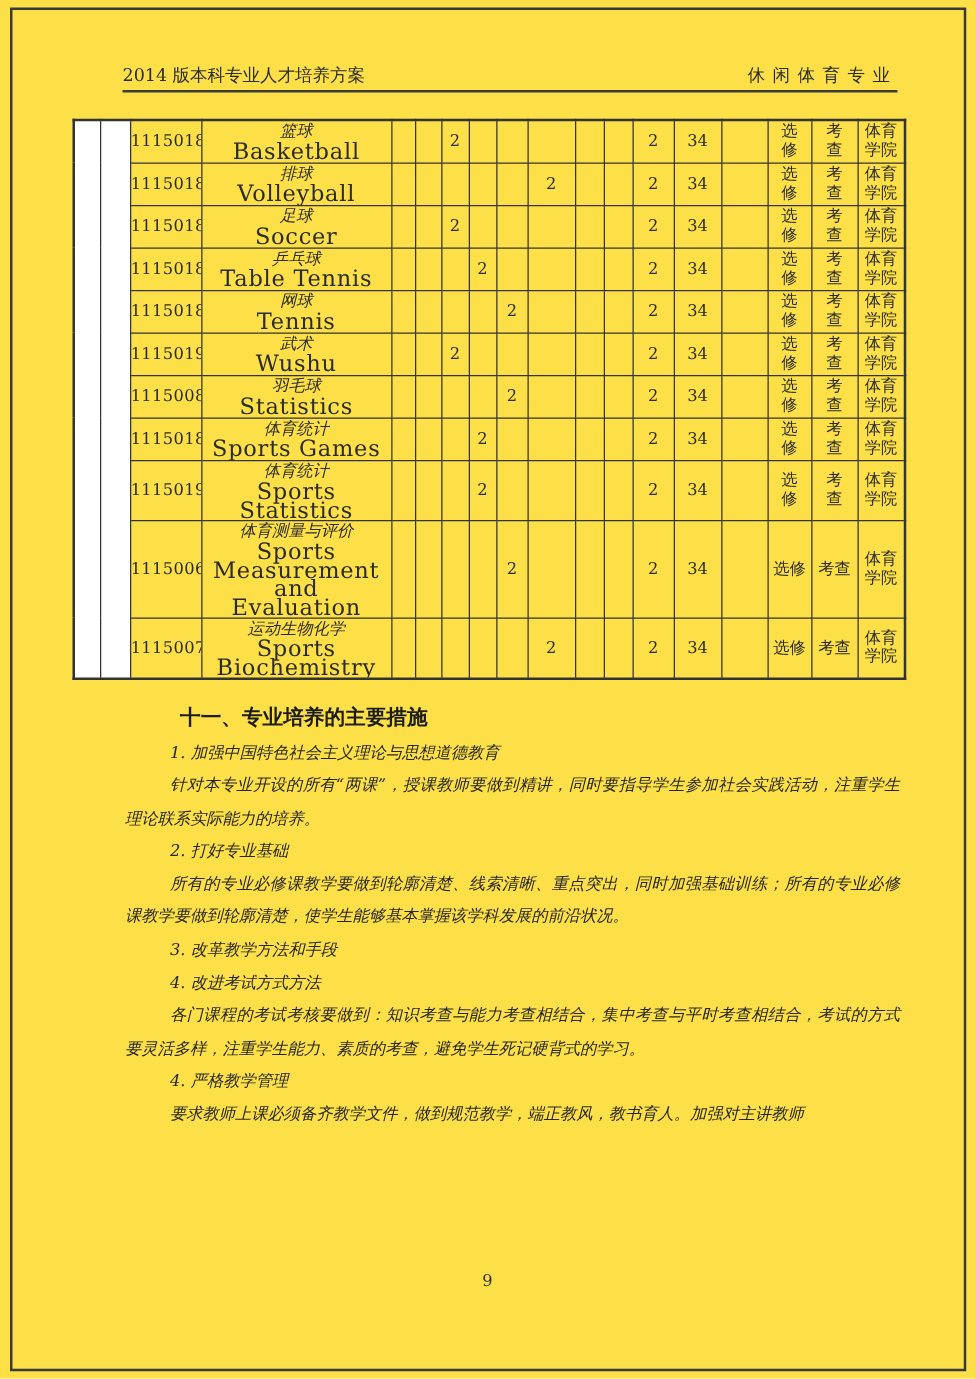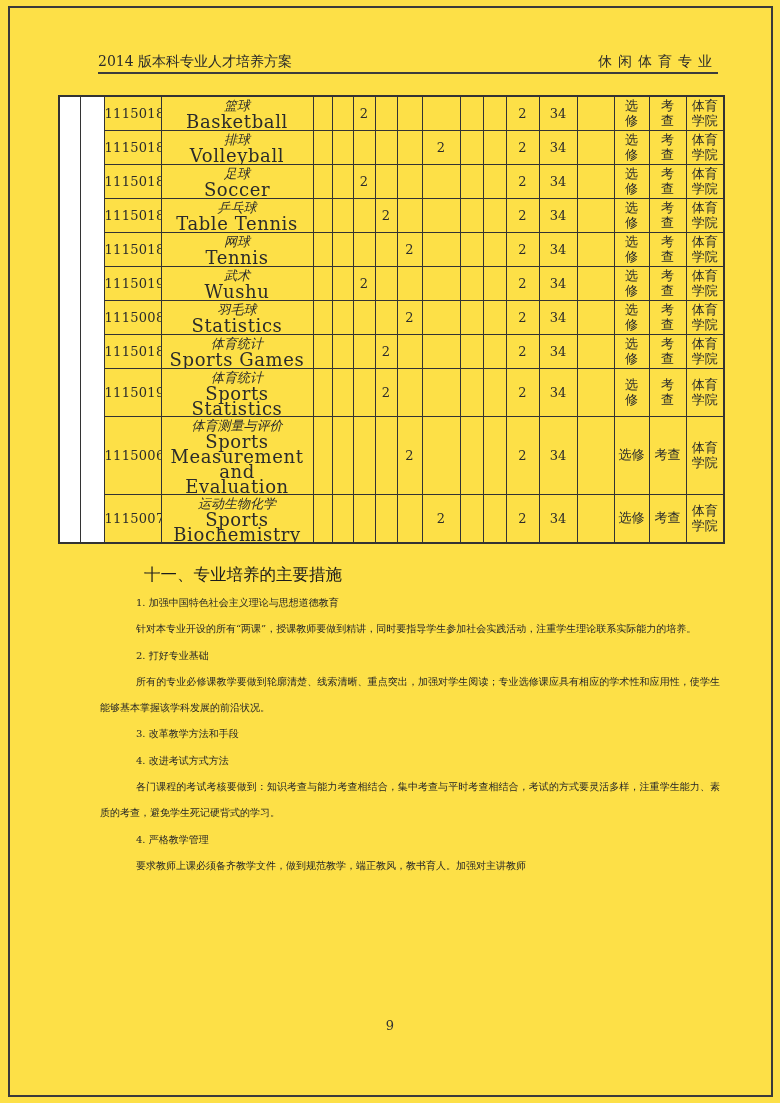--- a/index.html
+++ b/index.html
@@ -34,26 +34,26 @@
   td.cat-cell { background:#fff; }
   .code-cell { font-size:13px; letter-spacing:0.3px; }
   .name-zh { font-size:13px; line-height:17px;font-style:italic; }
   .en-line { font-size:18px; line-height:15px; letter-spacing:0.6px; }
   .stack-line { line-height:15px; }
   .num-cell { font-size:13px; }
   
   .body-section { position:absolute; left:100px; top:560px; width:620px; }
   .section-heading {
     margin:0 0 2px 0; font-family:"Liberation Sans","DejaVu Sans",sans-serif;
-    font-weight:400; font-size:16.5px; line-height:28px; text-indent:44px;
+    font-weight:700; font-size:16.5px; line-height:28px; text-indent:44px;
     color:#1c1c1c;
   }
   .body-p {
-    margin:0; font-size:10px; line-height:26.3px; text-indent:36px;
-    text-align:justify; color:#262626;
+    margin:0; font-size:13px; line-height:26.3px; text-indent:36px;
+    text-align:justify; color:#262626;font-style:italic;
   }
   
   .page-footer {
     position:absolute; left:0; right:0; top:1018px; text-align:center;
     font-size:13px; color:#333;
   }
 </style>
 </head>
 <body>
 
@@ -413,21 +413,21 @@
           </tr>
         </tbody>
     </table>
   </div>
 
   <div class="body-section">
     <p class="section-heading">十一、专业培养的主要措施</p>
     <p class="body-p">1. 加强中国特色社会主义理论与思想道德教育</p>
     <p class="body-p">针对本专业开设的所有“两课”，授课教师要做到精讲，同时要指导学生参加社会实践活动，注重学生理论联系实际能力的培养。</p>
     <p class="body-p">2. 打好专业基础</p>
-    <p class="body-p">所有的专业必修课教学要做到轮廓清楚、线索清晰、重点突出，加强对学生阅读；专业选修课应具有相应的学术性和应用性，使学生能够基本掌握该学科发展的前沿状况。</p>
+    <p class="body-p">所有的专业必修课教学要做到轮廓清楚、线索清晰、重点突出，同时加强基础训练；所有的专业必修课教学要做到轮廓清楚，使学生能够基本掌握该学科发展的前沿状况。</p>
     <p class="body-p">3. 改革教学方法和手段</p>
     <p class="body-p">4. 改进考试方式方法</p>
     <p class="body-p">各门课程的考试考核要做到：知识考查与能力考查相结合，集中考查与平时考查相结合，考试的方式要灵活多样，注重学生能力、素质的考查，避免学生死记硬背式的学习。</p>
     <p class="body-p">4. 严格教学管理</p>
     <p class="body-p">要求教师上课必须备齐教学文件，做到规范教学，端正教风，教书育人。加强对主讲教师</p>
   </div>
 
   <div class="page-footer">9</div>
 </div>
 

